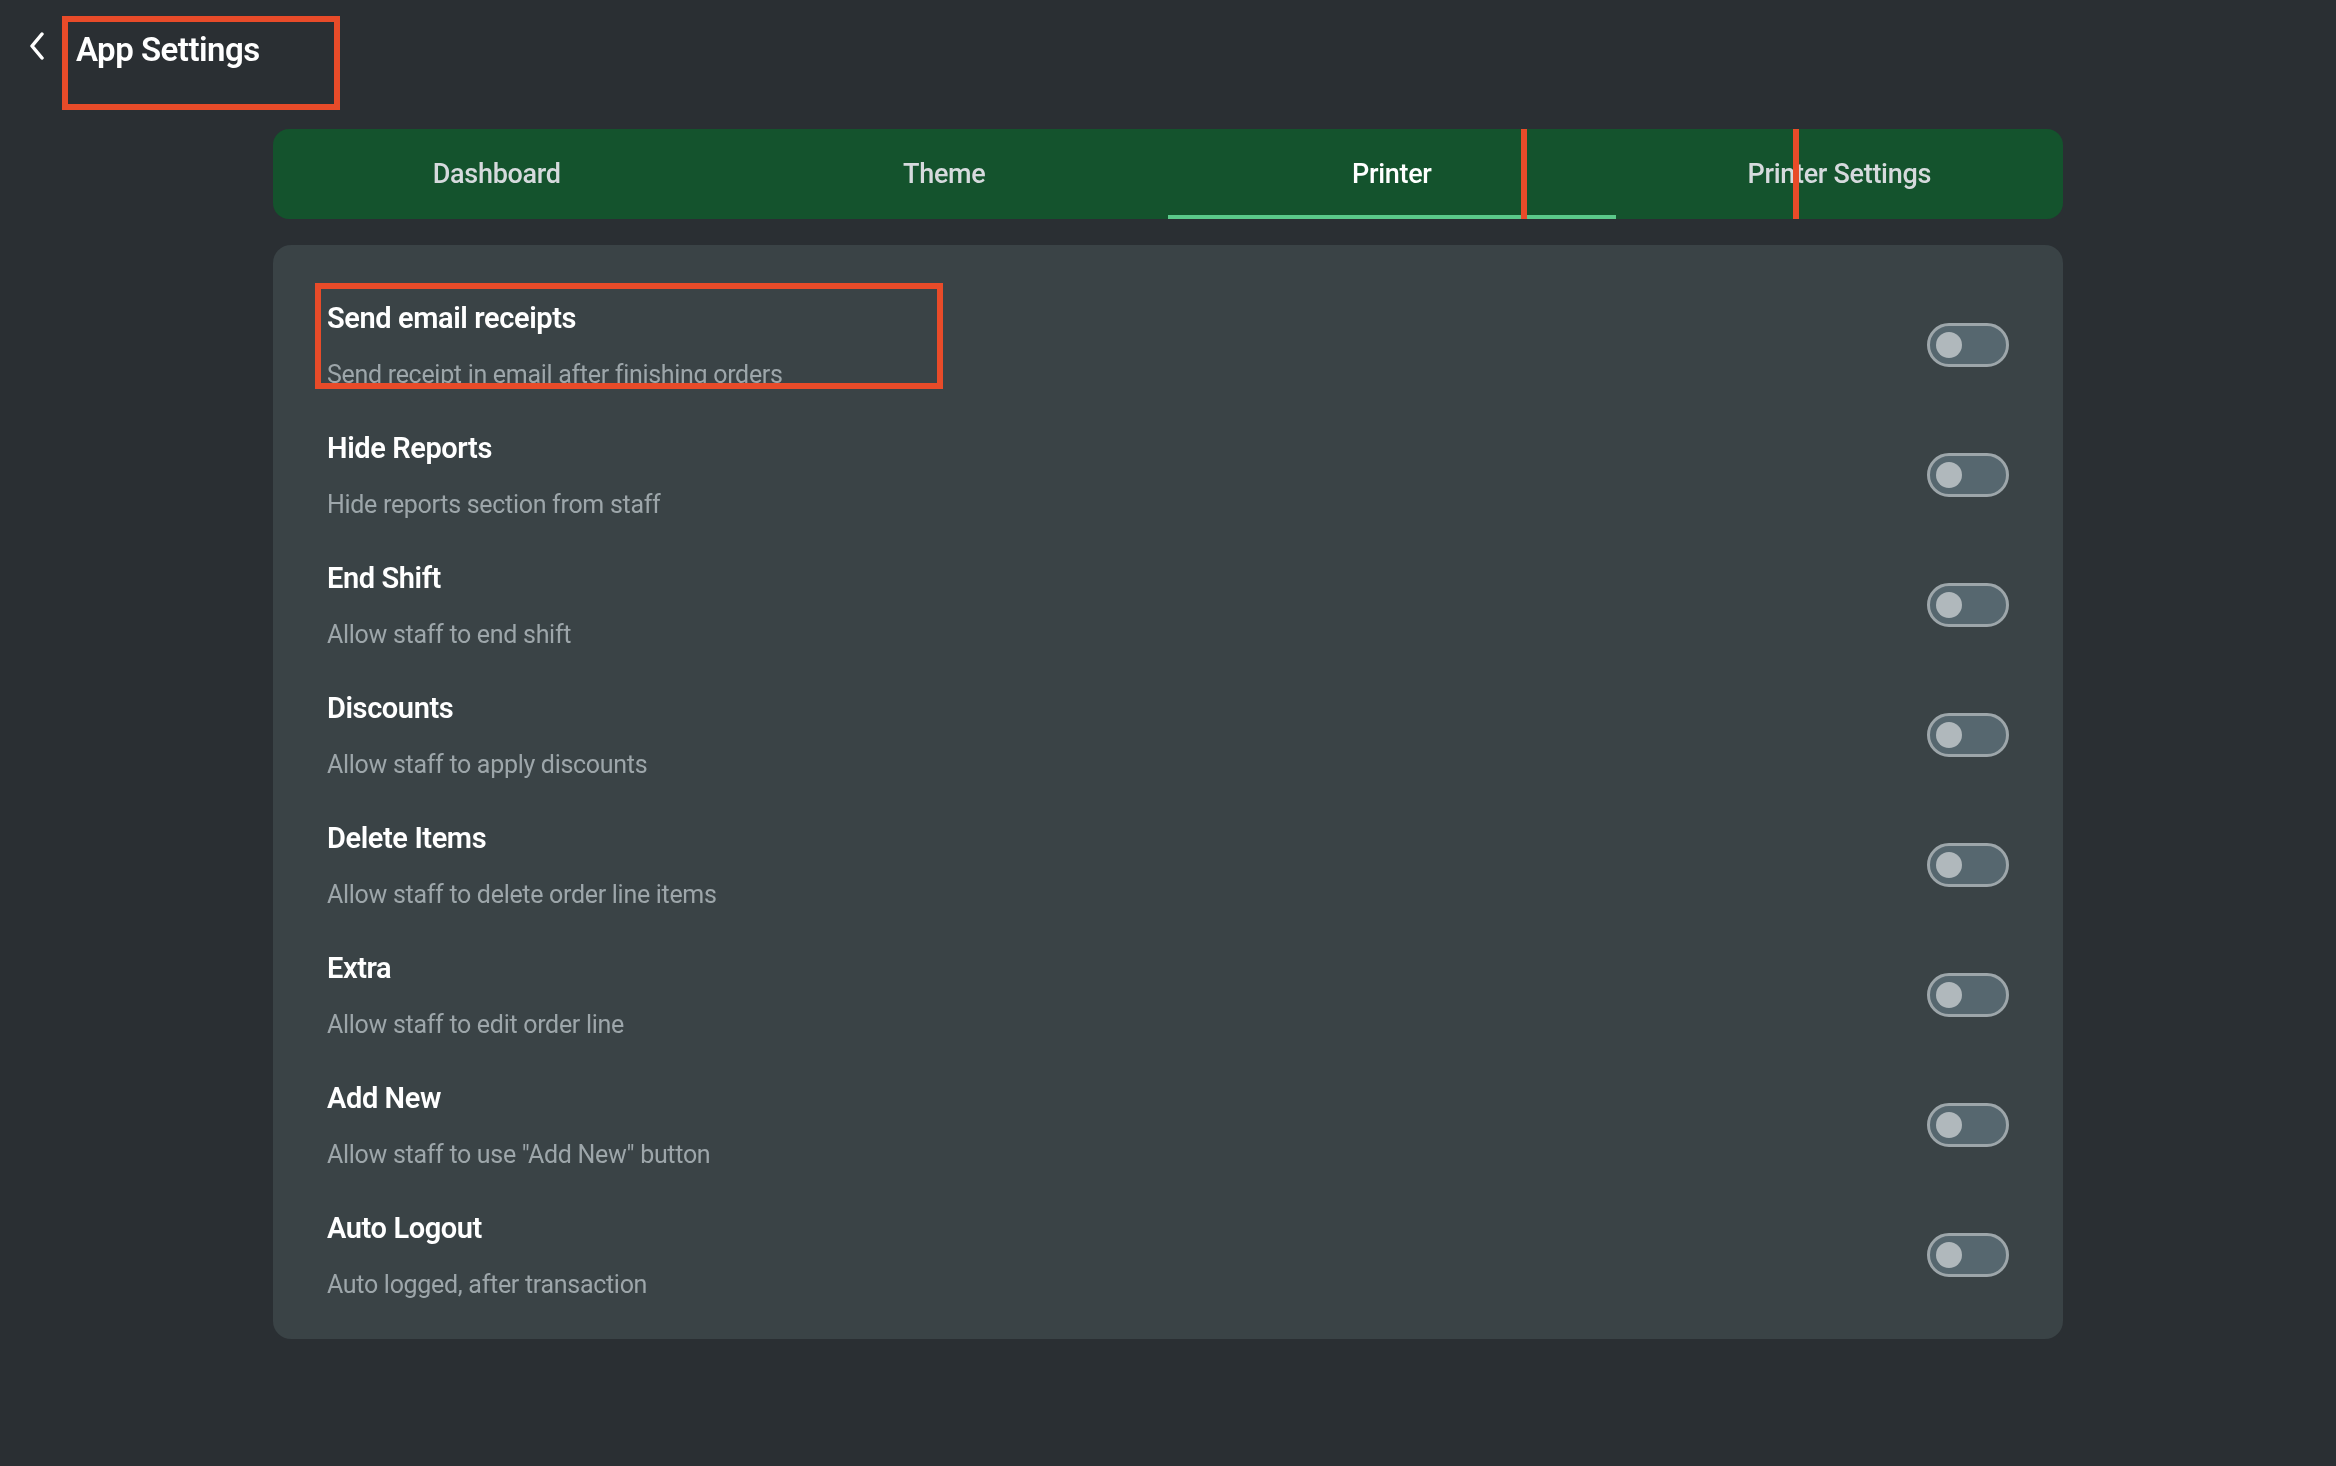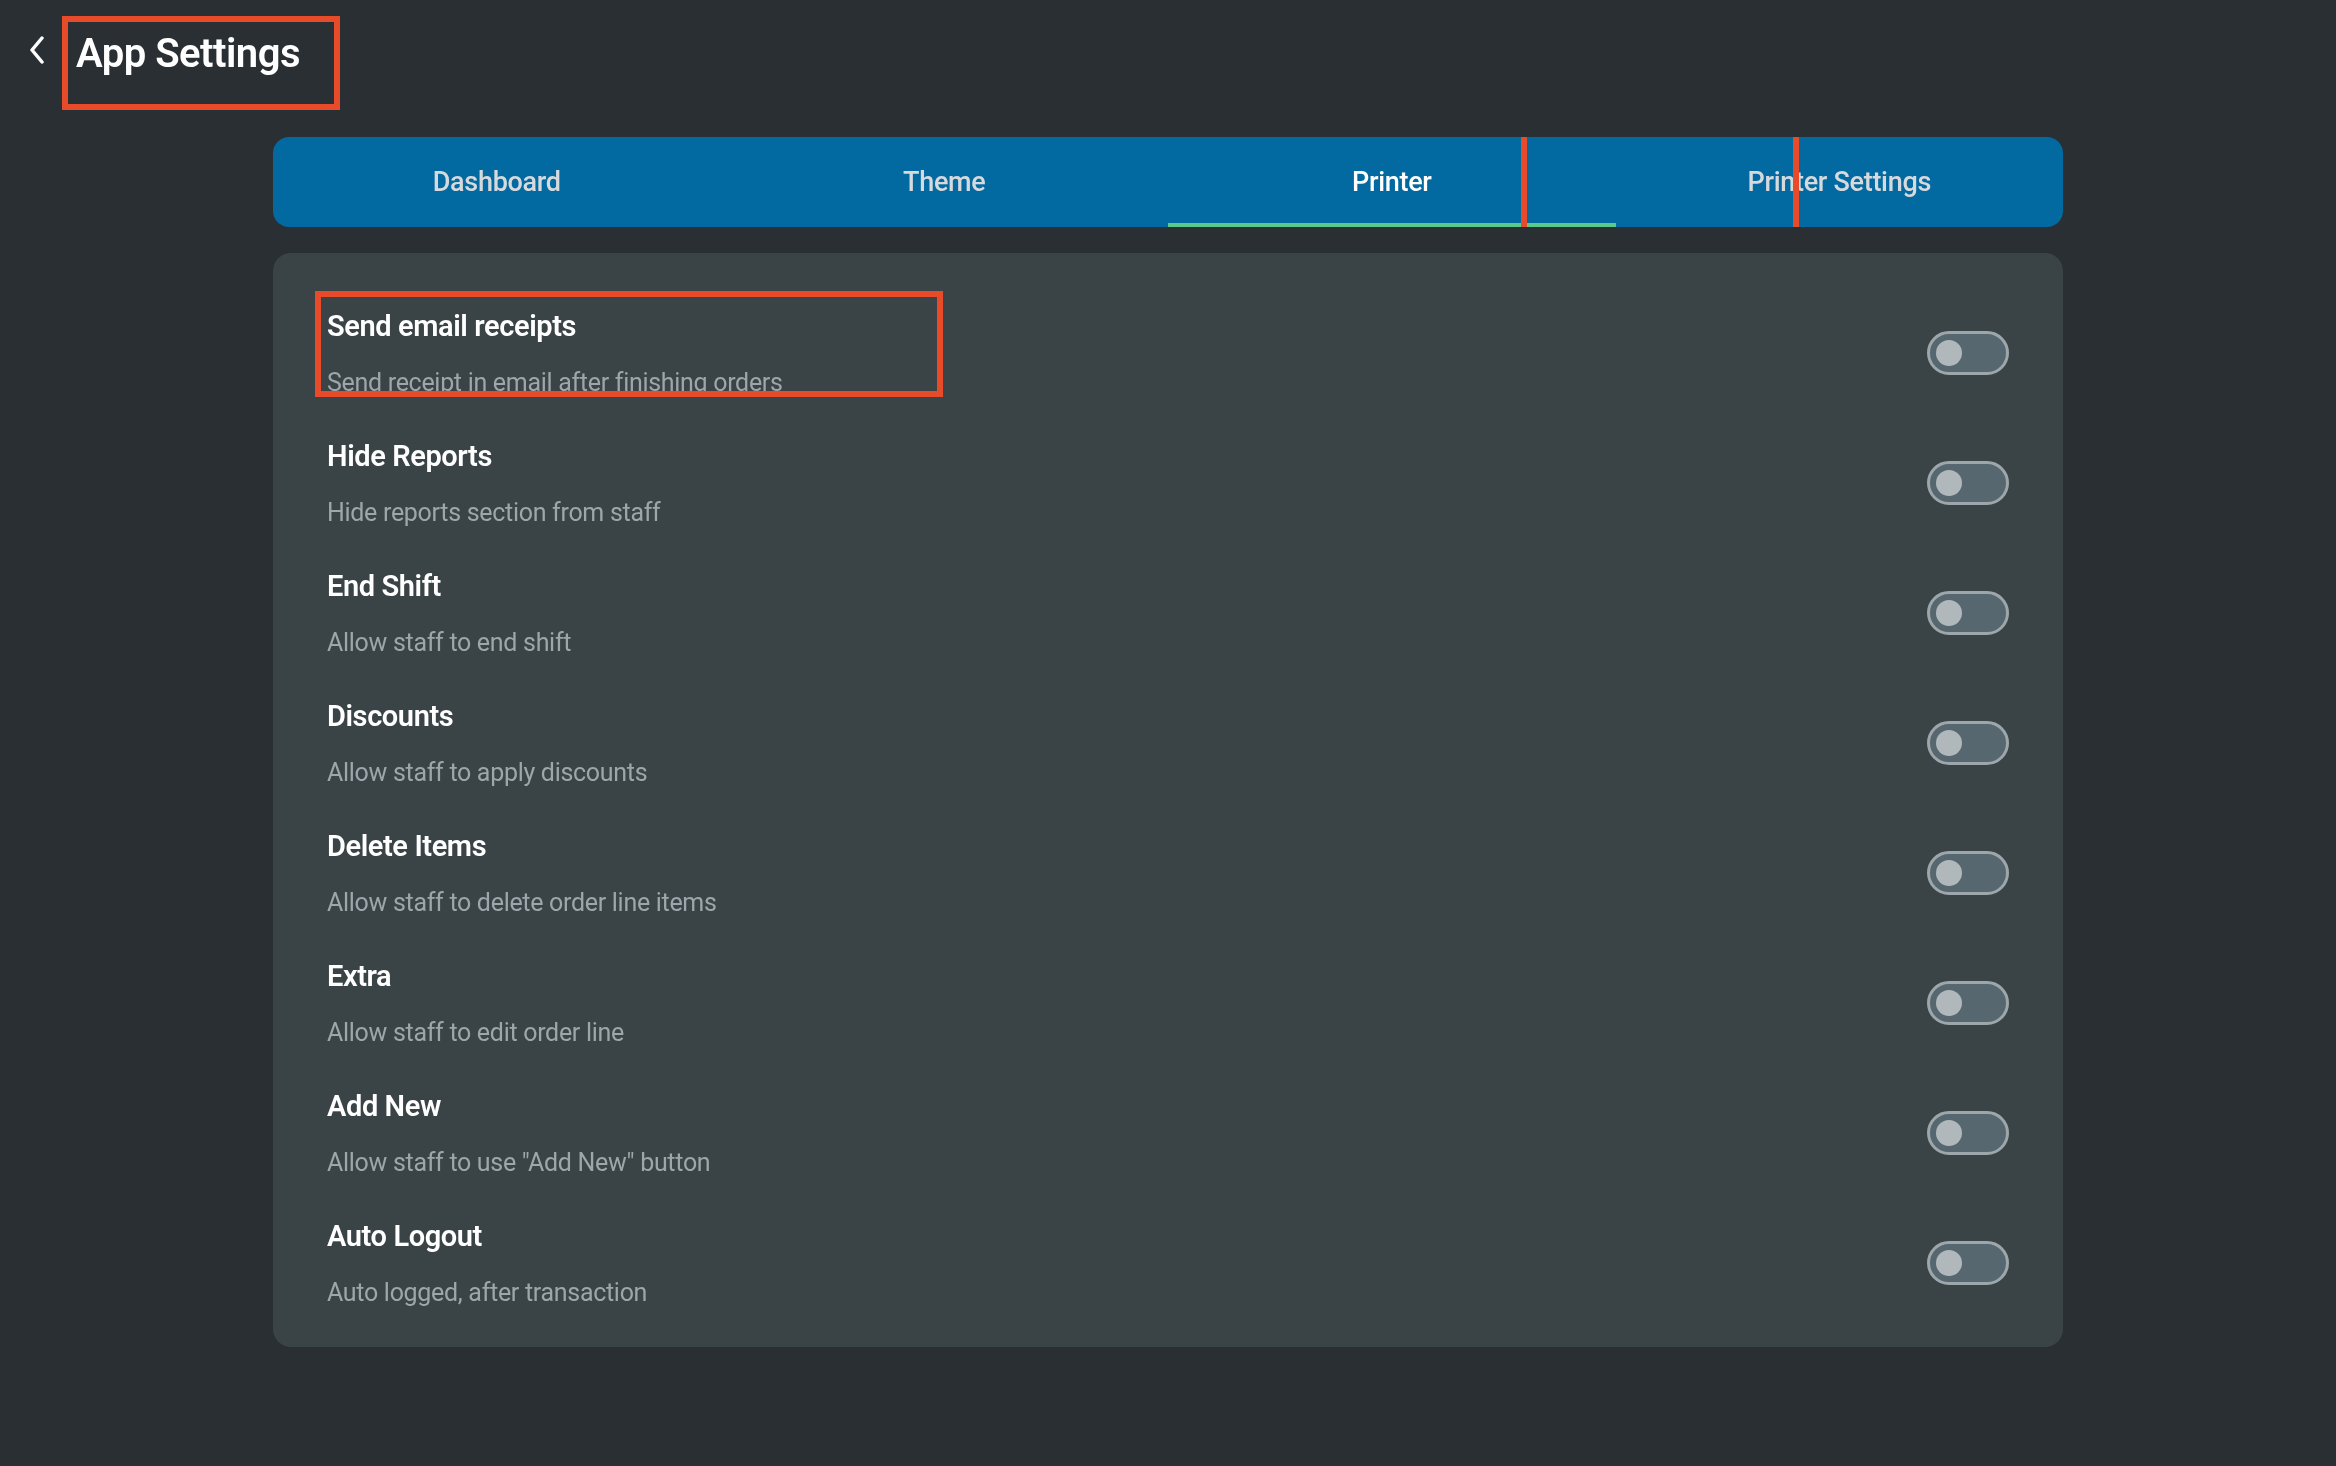--- a/index.html
+++ b/index.html
@@ -23,41 +23,41 @@
     }
     .back-chevron {
       color: #ffffff;
       font-size: 28px;
       margin-right: 30px;
       cursor: pointer;
       font-weight: 300;
     }
     .page-title {
       color: #ffffff;
-      font-size: 40px;
+      font-size: 33px;
       font-weight: 650;
       letter-spacing: -0.5px;
     }
     .title-highlight {
       position: absolute;
       border: 6px solid #e84b29;
       top: 16px;
       left: 62px;
       width: 278px;
       height: 94px;
       pointer-events: none;
     }
     .container {
       max-width: 1830px;
       margin: 30px auto 0 auto;
       padding: 0 20px;
     }
     .tabs {
       display: flex;
-      background-color: #0369a1;
+      background-color: #14532d;
       border-radius: 16px;
       overflow: hidden;
       height: 90px;
       position: relative;
     }
     .tab {
       flex: 1;
       display: flex;
       align-items: center;
       justify-content: center;

